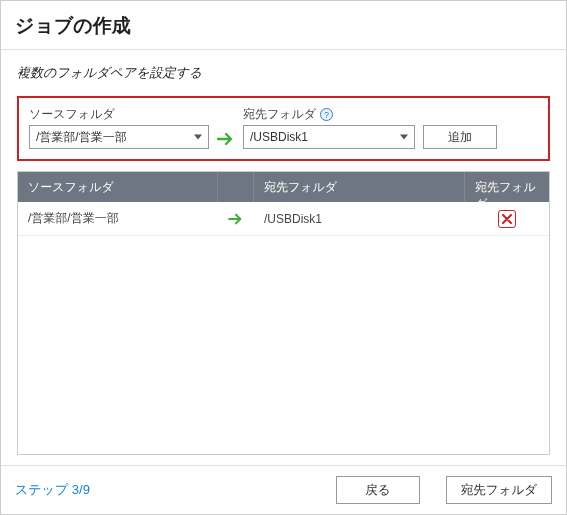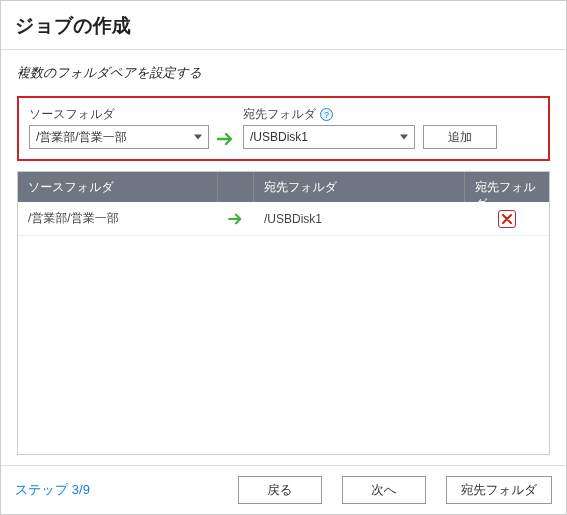--- a/index.html
+++ b/index.html
@@ -164,21 +164,21 @@
     display:flex; align-items:center; justify-content:center;
     cursor:pointer;
     background:#fff;
   }
   .del-icon svg { display:block; }
   .footer {
     border-top: 1px solid #ddd;
     padding: 10px 14px;
     display: flex;
     align-items: center;
-    gap: 20px;
+    gap: 26px;
   }
   .step {
     font-size: 13px;
     color: #1083d6;
   }
   .spacer { flex: 1; }
   .nav-btn {
     height: 28px;
     min-width: 84px;
     border: 1px solid #999;
@@ -260,17 +260,16 @@
         </div>
       </div>
     </div>
 
   </div>
 
   <div class="footer">
     <span class="step">ステップ 3/9</span>
     <span class="spacer"></span>
     <button class="nav-btn">戻る</button>
-    <button class="nav-btn">次へ</button>
     <button class="nav-btn">宛先フォルダ</button>
   </div>
 
 </div>
 
 </body></html>

